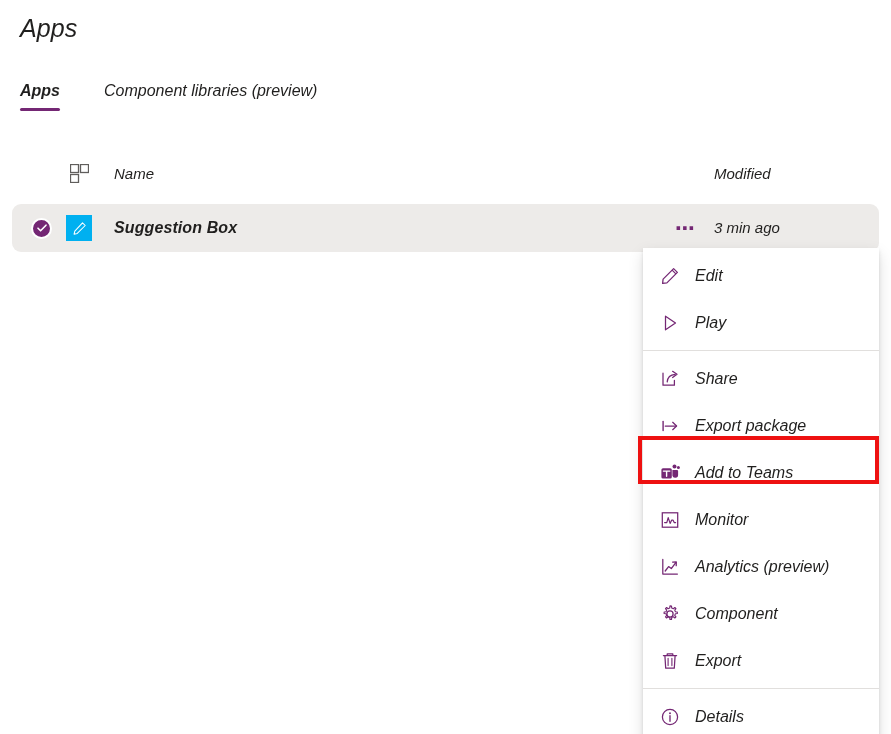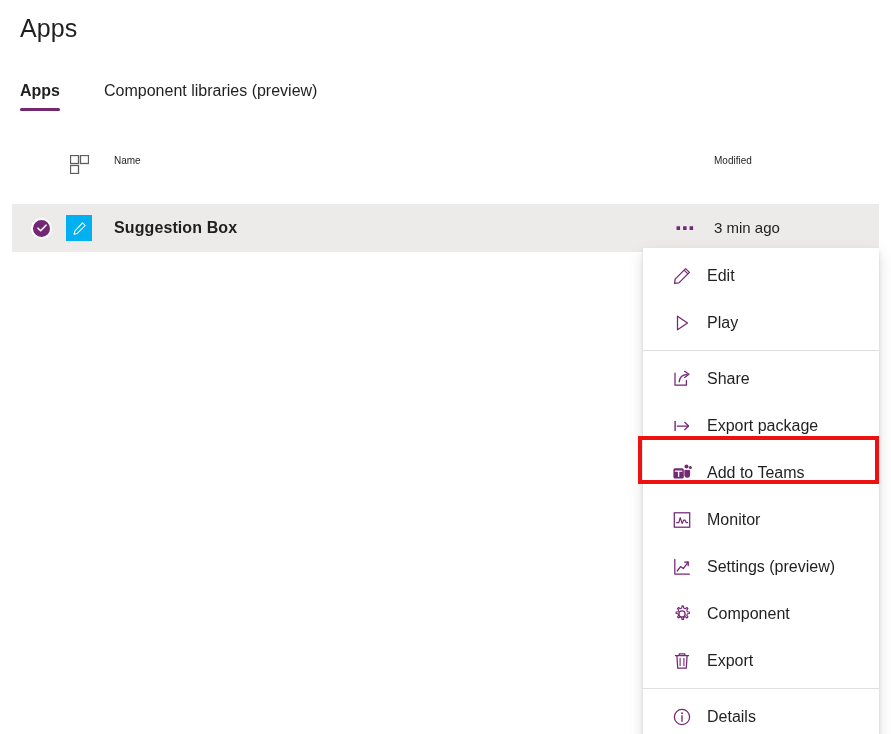--- a/index.html
+++ b/index.html
@@ -5,21 +5,21 @@
 <style>
   * { box-sizing: border-box; }
   html, body {
     margin: 0; padding: 0;
     width: 891px; height: 734px;
     background: #ffffff;
     font-family: "Liberation Sans", "DejaVu Sans", sans-serif;
     color: #323130;
     overflow: hidden;
   }
-  #root { position: relative; width: 792px; height: 734px; }
+  #root { position: relative; width: 792px; height: 734px; font-style: italic; }
 
   
   .page-title {
     position: absolute;
     left: 20px; top: 14px;
     font-size: 25px;
     font-weight: 400;
     color: #201f1e;
     letter-spacing: .1px;
   }
@@ -49,22 +49,22 @@
     border-radius: 2px;
   }
   .tab-underline { display: none; }
 
   
   .list-header {
     position: absolute;
     left: 12px; top: 155px;
     width: 867px; height: 36px;
     display: flex;
-    align-items: flex-start;
-    font-size: 10px;
+    align-items: center;
+    font-size: 15px;
     color: #201f1e;
   }
   .col-check { width: 44px; flex: 0 0 44px; }
   .col-icon  { width: 46px; flex: 0 0 46px; display:flex; align-items:center; justify-content:center;}
   .col-name  { flex: 1 1 auto; padding-left: 12px; }
   .col-ellipsis { width: 56px; flex: 0 0 56px; display:flex; align-items:center; justify-content:center; }
   .col-modified { width: 165px; flex: 0 0 165px; }
   .list-header .col-modified { text-align: left; padding-left: 0; }
 
   .grid-glyph { display: block; }
@@ -73,20 +73,21 @@
   .list-row {
     position: absolute;
     left: 12px; top: 204px;
     width: 867px; height: 48px;
     background: #edebe9;
     display: flex;
     align-items: center;
     font-size: 15.5px;
     color: #201f1e;
     cursor: pointer;
+    border-radius: 9px;
   }
   .check-circle {
     width: 21px; height: 21px;
     border-radius: 50%;
     background: #742774;
     border: 2px solid #ffffff;
     box-shadow: 0 0 0 1px #742774 inset;
     display: flex; align-items: center; justify-content: center;
     margin-left: 19px;
   }
@@ -120,21 +121,20 @@
   }
   .menu-item {
     height: 47px;
     display: flex;
     align-items: center;
     padding-left: 12px;
     font-size: 16px;
     color: #201f1e;
     cursor: pointer;
     background: transparent;
-    margin-left: 12px;
   }
   .menu-icon {
     width: 30px; flex: 0 0 30px;
     display: flex; align-items: center; justify-content: center;
     color: #742774;
   }
   .menu-label { padding-left: 10px; white-space: nowrap; }
   .menu-divider { height: 1px; background: #e1dfdd; margin: 4px 0; }
 
   
@@ -274,21 +274,21 @@
     </div>
 
     <div class="menu-item">
       <span class="menu-icon">
         <svg width="20" height="20" viewBox="0 0 20 20" aria-hidden="true">
           <path d="M2.8 2.4 V17.0 H17.4" fill="none" stroke="#742774" stroke-width="1.25" stroke-linejoin="round" stroke-linecap="round"></path>
           <path d="M5.2 14.0 L8.6 9.6 L11.3 11.6 L15.8 5.6" fill="none" stroke="#742774" stroke-width="1.3" stroke-linejoin="round" stroke-linecap="round"></path>
           <path d="M12.6 5.1 L16.3 5.0 L16.2 8.7" fill="none" stroke="#742774" stroke-width="1.3" stroke-linejoin="round" stroke-linecap="round"></path>
         </svg>
       </span>
-      <span class="menu-label">Settings (preview)</span>
+      <span class="menu-label">Analytics (preview)</span>
     </div>
 
     <div class="menu-item">
       <span class="menu-icon">
         <svg width="20" height="20" viewBox="0 0 20 20" aria-hidden="true">
           <circle cx="10" cy="10" r="3.1" fill="none" stroke="#742774" stroke-width="1.25"></circle>
           <path d="M10 1.9 l1.5 0.25 0.25 1.9 1.6 0.67 1.5 -1.2 1.1 1.1 -1.2 1.5 0.67 1.6 1.9 0.25 0 1.55
                    -1.9 0.25 -0.67 1.6 1.2 1.5 -1.1 1.1 -1.5 -1.2 -1.6 0.67 -0.25 1.9 -1.55 0 -0.25 -1.9
                    -1.6 -0.67 -1.5 1.2 -1.1 -1.1 1.2 -1.5 -0.67 -1.6 -1.9 -0.25 0 -1.55 1.9 -0.25 0.67 -1.6
                    -1.2 -1.5 1.1 -1.1 1.5 1.2 1.6 -0.67 0.25 -1.9 z" fill="none" stroke="#742774" stroke-width="1.15" stroke-linejoin="round"></path>

